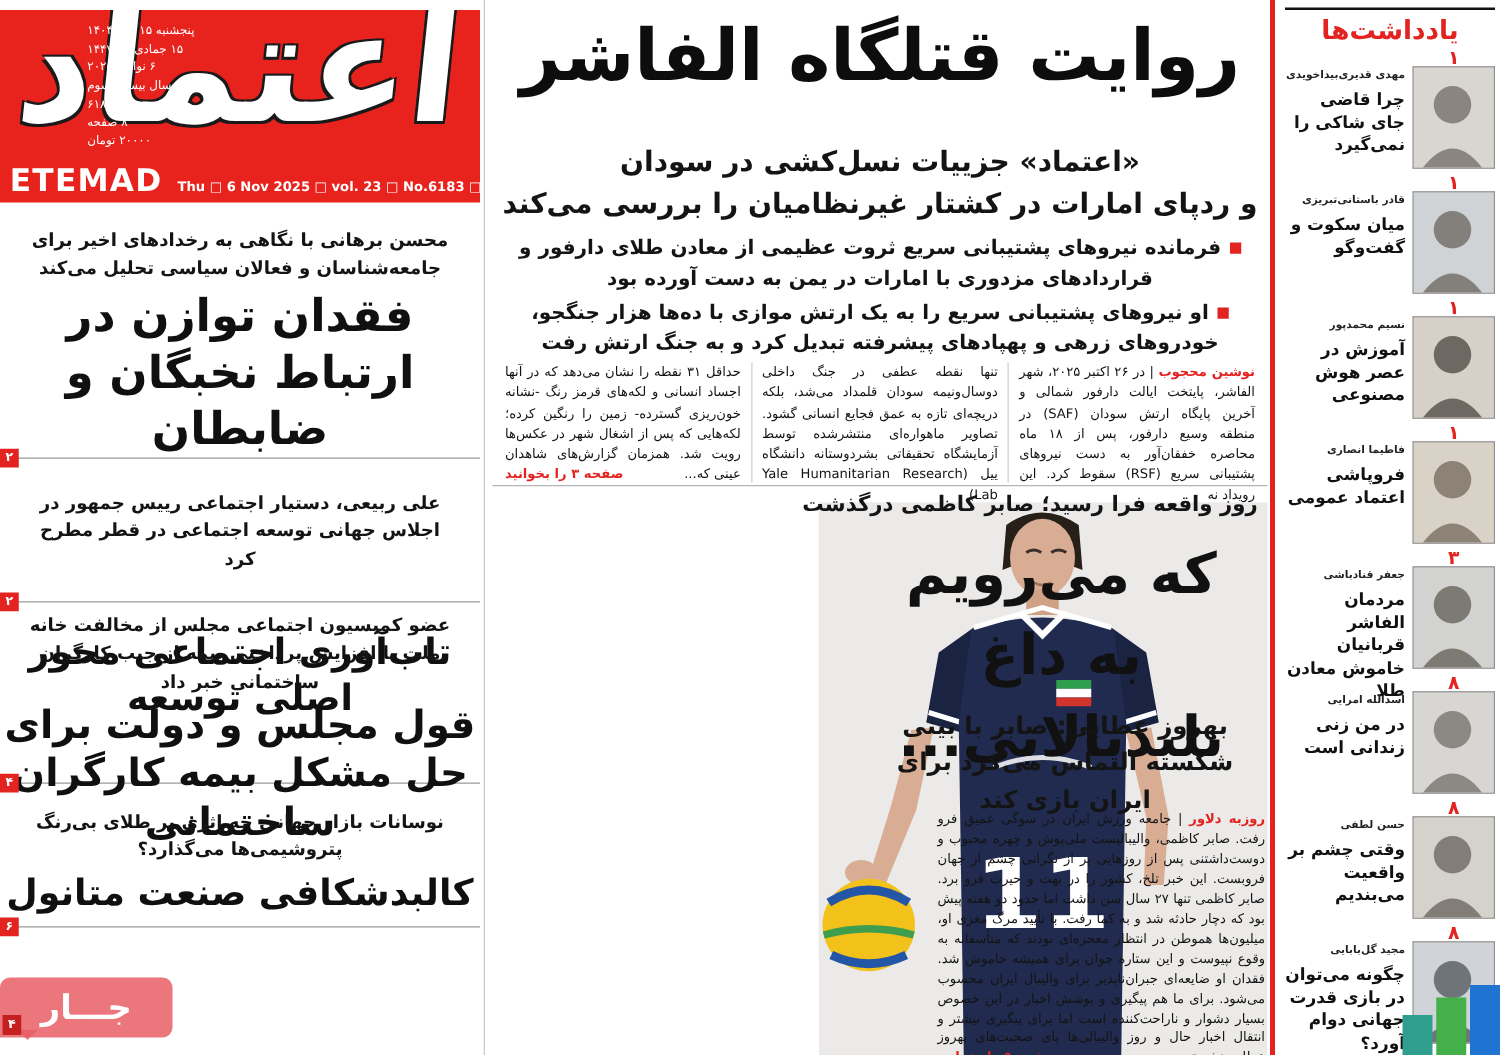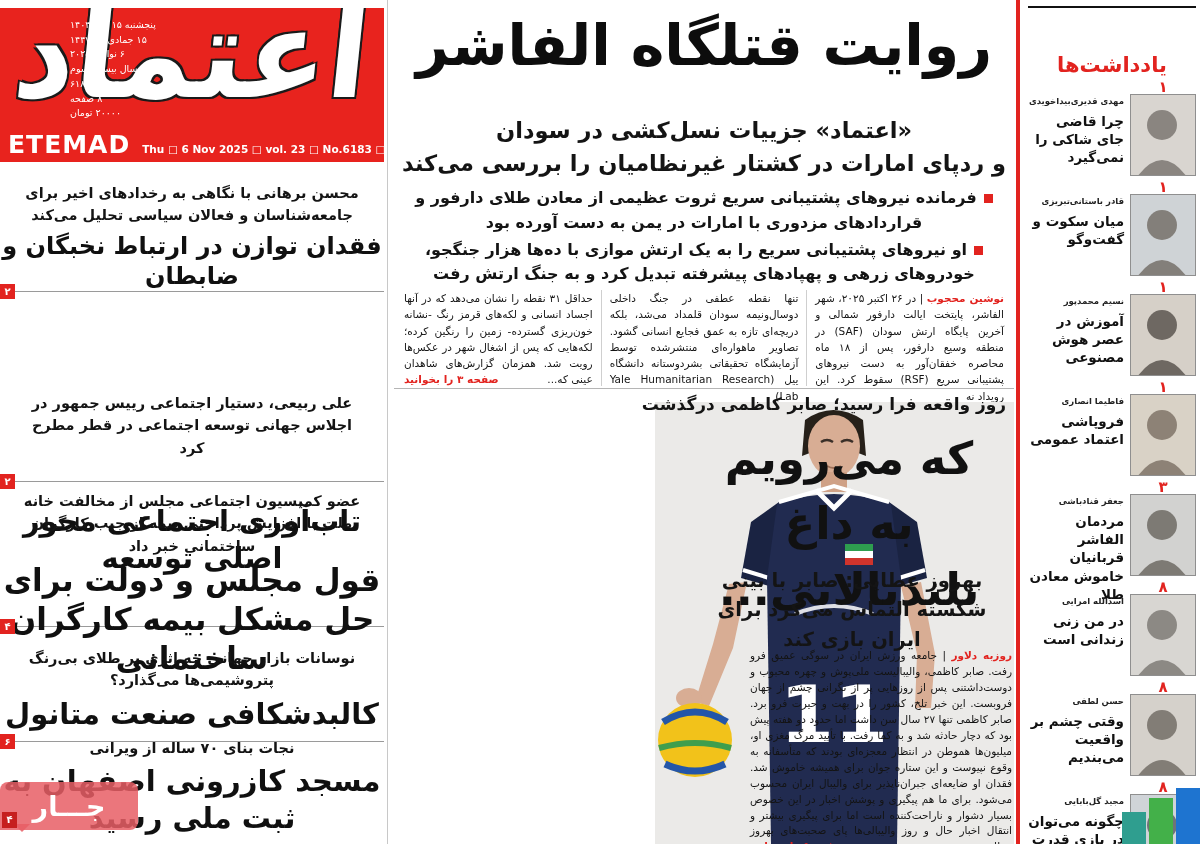--- a/index.html
+++ b/index.html
@@ -20,21 +20,21 @@
   .mast-info { font-size:10.5px; font-weight:700; white-space:nowrap; }
 
   
   .left-col { position:absolute; left:0; top:0; width:384px; height:844px; }
   .story { position:absolute; left:0; width:384px; text-align:center; border-bottom:1px solid #9a9a9a; }
   .story.nb { border-bottom:none; }
   .story .kicker { font-size:14.5px; font-weight:700; line-height:1.55; padding:0 18px; }
   .story .headline { font-weight:900; line-height:1.25; letter-spacing:-.5px; margin-top:4px; color:#101010; }
   .story .sub { font-size:13.5px; font-weight:700; line-height:1.55; margin-top:6px; padding:0 8px; }
   .page-badge { position:absolute; left:0; bottom:-8px; width:15px; height:15px; background:#e2231f; color:#fff; font-size:10px; font-weight:700; line-height:15px; text-align:center; z-index:6; }
-  .s1 { top:182px; } .s1 .headline { font-size:24px; }
+  .s1 { top:182px; } .s1 .headline { font-size:36px; }
   .s2 { top:392px; height:90px; } .s2 .headline { font-size:29px;margin-top:44px; }
   .s3 { top:490px; height:137px; } .s3 .headline { font-size:31px; }
   .s4 { top:647px; height:95px; } .s4 .headline { font-size:29px; }
   .s5 { top:737px; height:105px; } .s5 .headline { font-size:29px; }
 
   
   .center-col { position:absolute; left:394px; top:0; width:620px; height:844px; }
   .lead-headline { position:absolute; top:12px; left:0; right:0; text-align:center; font-size:57px; font-weight:900; letter-spacing:-1px; color:#0d0d0d; }
   .lead-deck { position:absolute; top:114px; left:0; right:0; text-align:center; font-size:22.5px; font-weight:700; line-height:1.45; }
   .lead-bullets { position:absolute; top:186px; right:6px; left:6px; }
@@ -49,21 +49,21 @@
 
   
   .sports-kicker { position:absolute; top:394px; right:0; width:380px; text-align:center; font-size:17px; font-weight:700; z-index:4; }
   .photo { position:absolute; top:402px; left:261px; width:359px; height:366px; background:#ebeae8; z-index:1; }
   .sports-headline { position:absolute; top:426px; right:0; width:330px; text-align:center; font-weight:900; font-size:45px; line-height:1.45; letter-spacing:-1px; z-index:4; color:#111; }
   .sports-sub { position:absolute; top:566px; right:4px; width:316px; text-align:center; font-size:19.5px; font-weight:700; line-height:1.5; z-index:4; }
   .sports-body { position:absolute; top:648px; right:2px; width:262px; font-size:10.5px; line-height:1.52; text-align:justify; z-index:4; }
 
   
   .sidebar { position:absolute; left:1028px; top:6px; width:168px; border-top:2px solid #111; }
-  .sb-header { text-align:center; color:#e2231f; font-size:21px; font-weight:900; padding:4px 0 2px;margin-top:41px; }
+  .sb-header { text-align:center; color:#e2231f; font-size:21px; font-weight:900; padding:4px 0 2px; }
   .note { position:relative; height:100px; }
   .note-num { position:absolute; top:-1px; right:0; width:66px; text-align:center; color:#e2231f; font-size:15px; font-weight:900; }
   .note-photo { position:absolute; top:15px; right:0; width:66px; height:82px; border:1px solid #8f8f8f; background:#d9d5d0; overflow:hidden; }
   .note-author { position:absolute; top:17px; right:72px; left:0; text-align:right; font-size:8.5px; font-weight:700; color:#222; }
   .note-title { position:absolute; top:33px; right:72px; left:0; text-align:right; font-size:13.5px; font-weight:900; line-height:1.35; color:#111; }
 
   
   .watermark { position:absolute; left:0; top:782px; width:138px; height:48px; background:rgba(231,94,101,.85); border-radius:8px 8px 8px 0; z-index:8; display:flex; align-items:center; justify-content:center; color:#fff; font-size:27px; font-weight:900; }
   .watermark::after { content:""; position:absolute; bottom:-10px; left:14px; border:8px solid transparent; border-top-color:rgba(231,94,101,.85); }
   .wm-badge { position:absolute; left:2px; top:812px; width:15px; height:16px; background:#c61f1f; color:#fff; font-size:10px; font-weight:700; line-height:16px; text-align:center; z-index:9; }
@@ -114,24 +114,20 @@
       <h2 class="headline">قول مجلس و دولت برای حل مشکل بیمه کارگران ساختمانی</h2>
       <span class="page-badge">۴</span>
     </article>
 
     <article class="story s4">
       <div class="kicker">نوسانات بازار جهانی چه اثری بر طلای بی‌رنگ پتروشیمی‌ها می‌گذارد؟</div>
       <h2 class="headline">کالبدشکافی صنعت متانول</h2>
       <span class="page-badge">۶</span>
     </article>
 
-    <article class="story s5 nb">
-      <div class="kicker">نجات بنای ۷۰ ساله از ویرانی</div>
-      <h2 class="headline">مسجد کازرونی اصفهان به ثبت ملی رسید</h2>
-    </article>
   </aside>
 
   <main class="center-col">
 
     <h1 class="lead-headline">روایت قتلگاه الفاشر</h1>
 
     <div class="lead-deck">
       <div>«اعتماد» جزییات نسل‌کشی در سودان</div>
       <div>و ردپای امارات در کشتار غیرنظامیان را بررسی می‌کند</div>
     </div>

